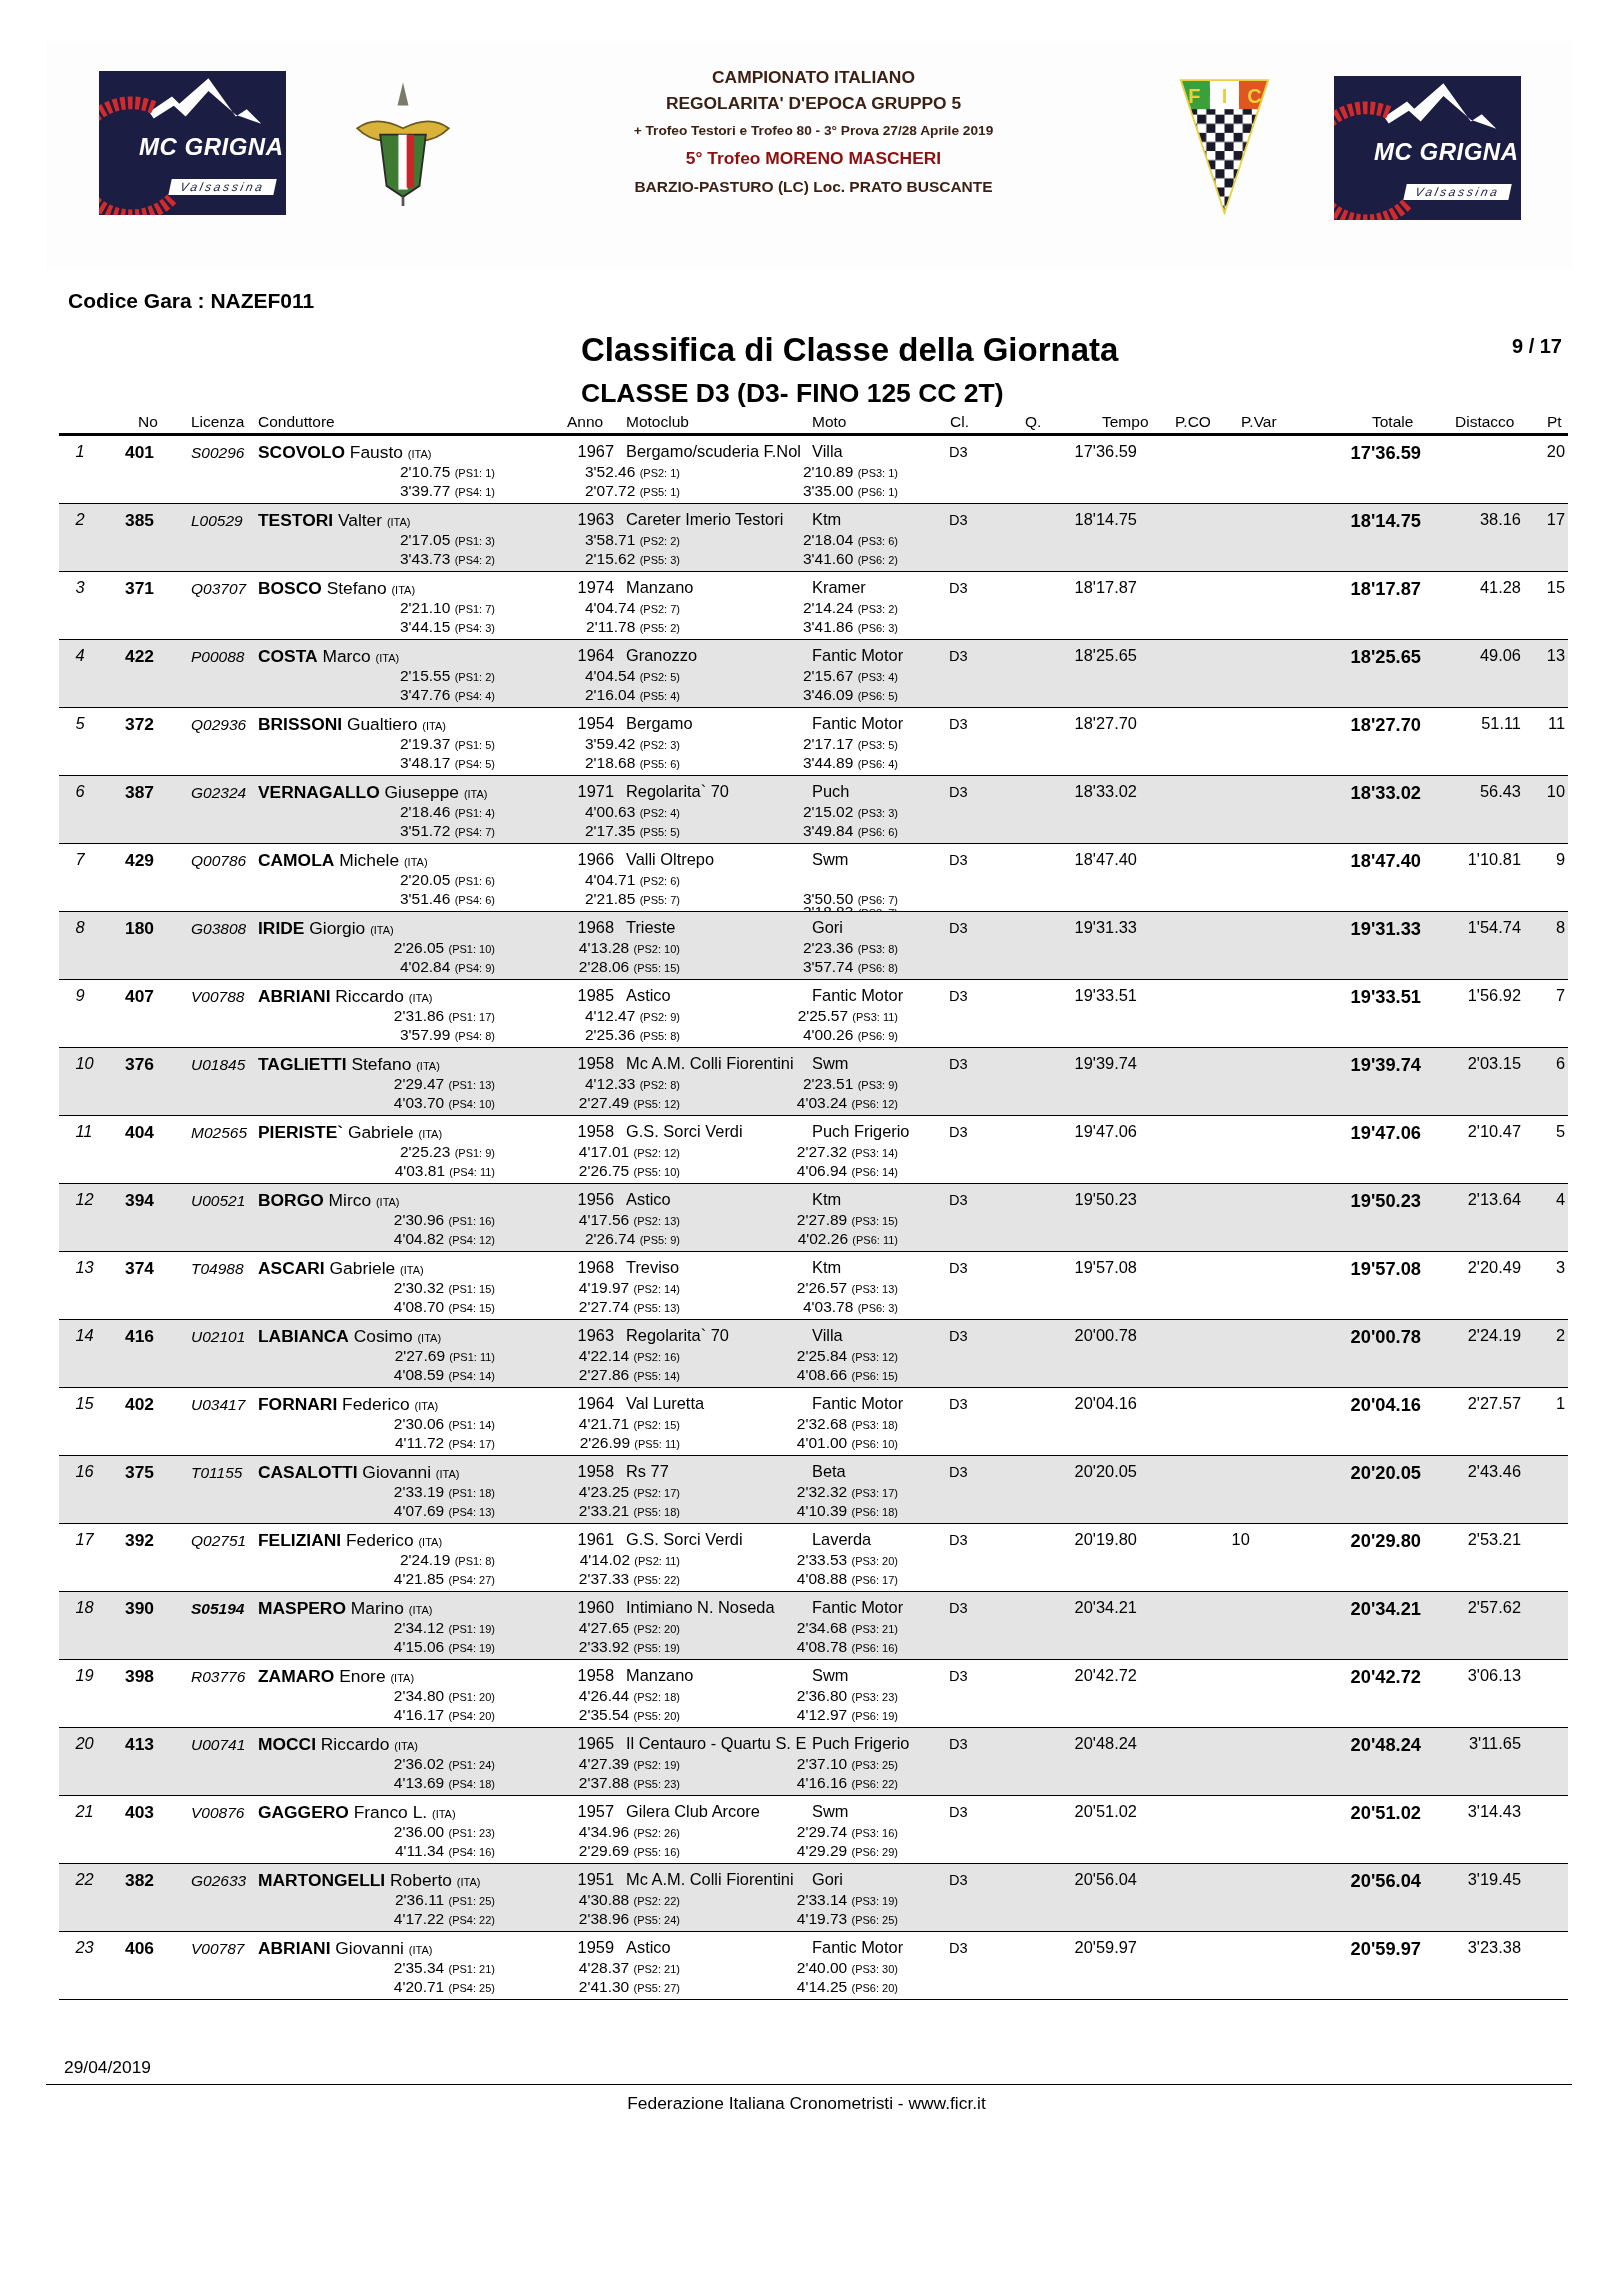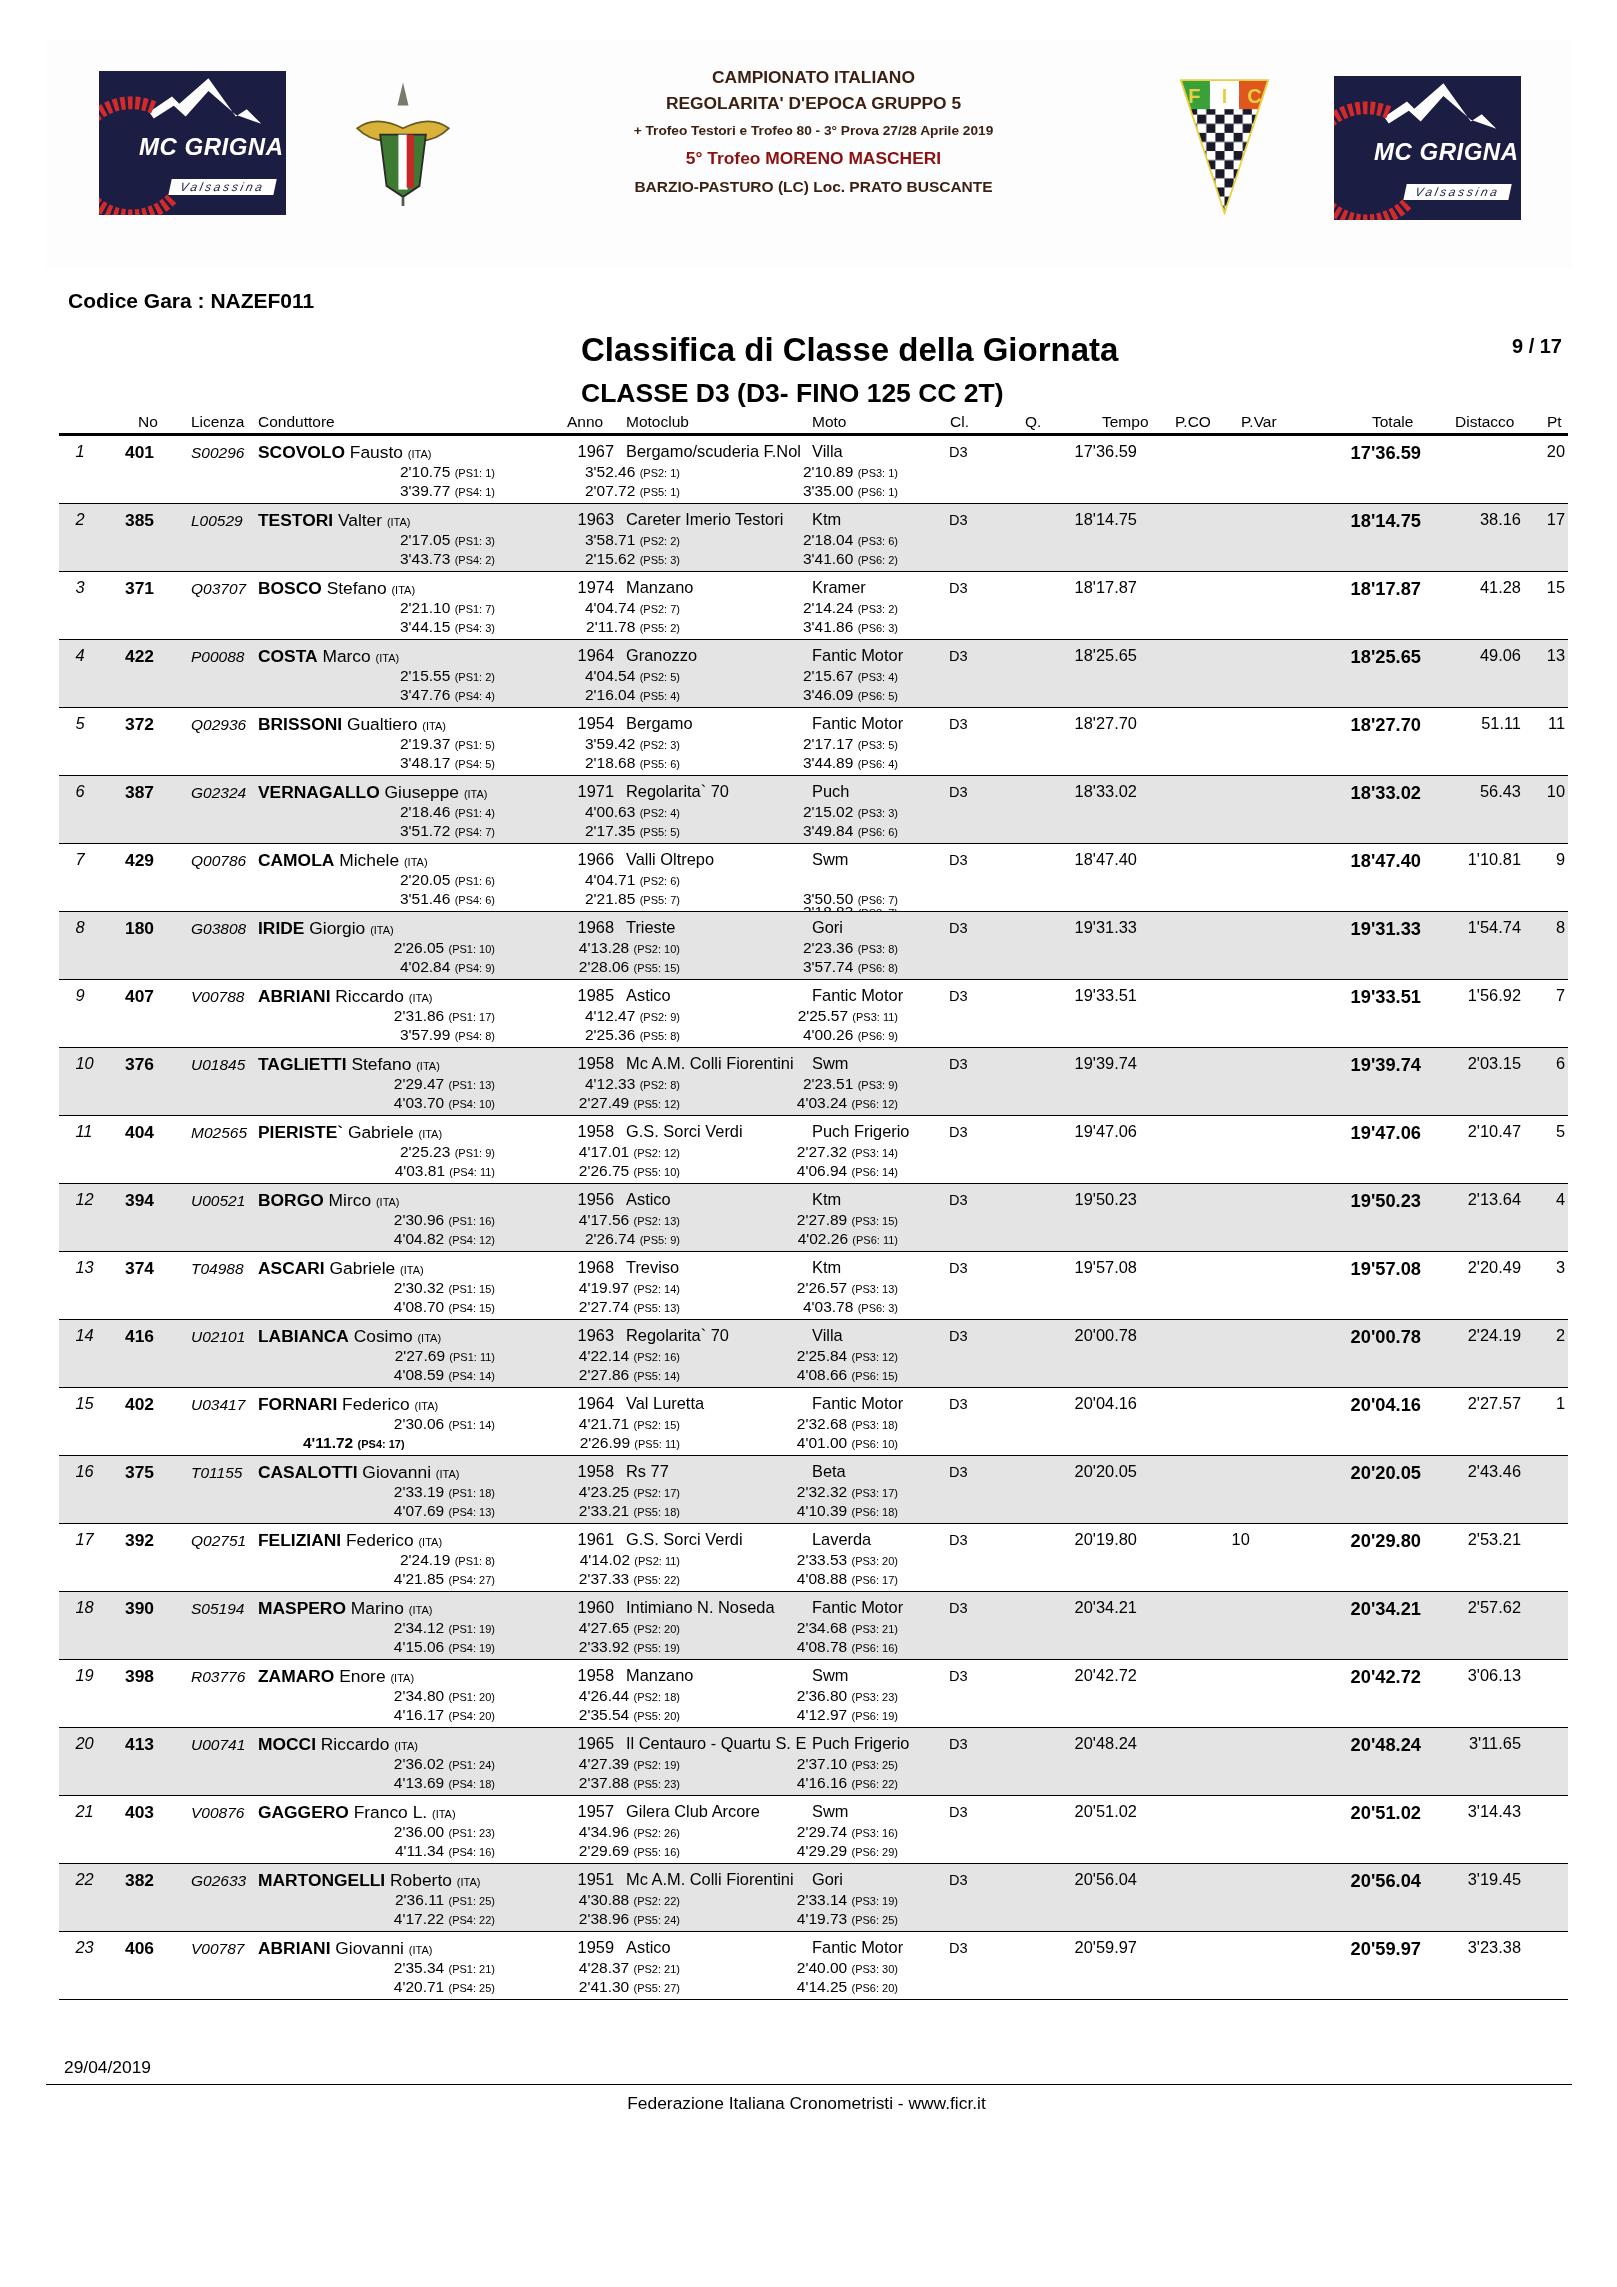--- a/index.html
+++ b/index.html
@@ -460,21 +460,21 @@
         <span class="moto">Fantic Motor</span>
         <span class="cl">D3</span>
         <span class="tempo">20'04.16</span>
         <span class="pvar"></span>
         <span class="totale">20'04.16</span>
         <span class="dist">2'27.57</span>
         <span class="pt">1</span>
         <span class="split s1 r1" style="text-align: right;"><span>2'30.06</span> <small>(PS1: 14)</small></span>
         <span class="split s2 r1" style="text-align: right;"><span>4'21.71</span> <small>(PS2: 15)</small></span>
         <span class="split s3 r1" style="text-align: right;"><span>2'32.68</span> <small>(PS3: 18)</small></span>
-        <span class="split s1 r2" style=" font-weight: bold;"><span>4'11.72</span> <small>(PS4: 17)</small></span>
+        <span class="split s1 r2" style="text-align: right;"><span>4'11.72</span> <small>(PS4: 17)</small></span>
         <span class="split s2 r2" style="text-align: right;"><span>2'26.99</span> <small>(PS5: 11)</small></span>
         <span class="split s3 r2" style="text-align: right;"><span>4'01.00</span> <small>(PS6: 10)</small></span>
       </div>
       <div class="row shaded">
         <span class="pos">16</span>
         <span class="no">375</span>
         <span class="lic" style="left: 132px; width: auto;">T01155</span>
         <span class="rider" style="left: 199px;"><b>CASALOTTI</b> <span>Giovanni</span> <small>(ITA)</small></span>
         <span class="anno">1958</span>
         <span class="club">Rs 77</span>
@@ -509,21 +509,21 @@
         <span class="split s1 r1" style="text-align: right;"><span>2'24.19</span> <small>(PS1: 8)</small></span>
         <span class="split s2 r1" style="text-align: right;"><span>4'14.02</span> <small>(PS2: 11)</small></span>
         <span class="split s3 r1" style="text-align: right;"><span>2'33.53</span> <small>(PS3: 20)</small></span>
         <span class="split s1 r2" style="text-align: right;"><span>4'21.85</span> <small>(PS4: 27)</small></span>
         <span class="split s2 r2" style="text-align: right;"><span>2'37.33</span> <small>(PS5: 22)</small></span>
         <span class="split s3 r2" style="text-align: right;"><span>4'08.88</span> <small>(PS6: 17)</small></span>
       </div>
       <div class="row shaded">
         <span class="pos">18</span>
         <span class="no">390</span>
-        <span class="lic" style="left: 132px; width: auto;">S05194</span>
+        <span class="lic" style="left: 132px; width: auto; font-weight: bold;">S05194</span>
         <span class="rider" style="left: 199px;"><b>MASPERO</b> <span>Marino</span> <small>(ITA)</small></span>
         <span class="anno">1960</span>
         <span class="club">Intimiano N. Noseda</span>
         <span class="moto">Fantic Motor</span>
         <span class="cl">D3</span>
         <span class="tempo">20'34.21</span>
         <span class="pvar"></span>
         <span class="totale">20'34.21</span>
         <span class="dist">2'57.62</span>
         <span class="pt"></span>

